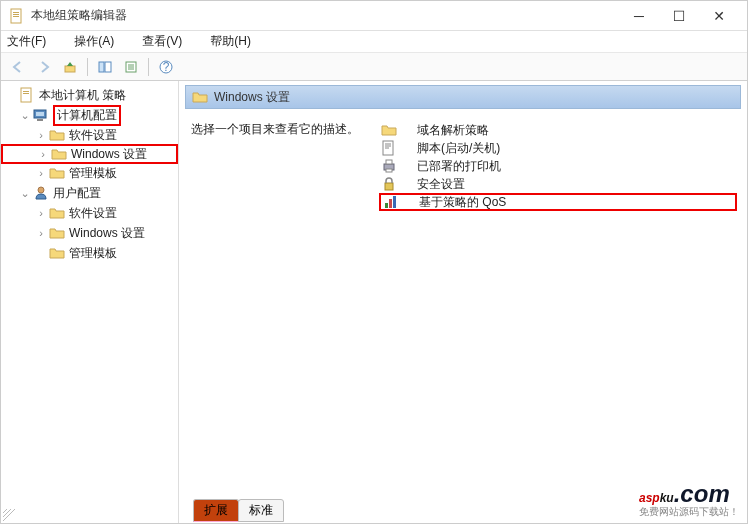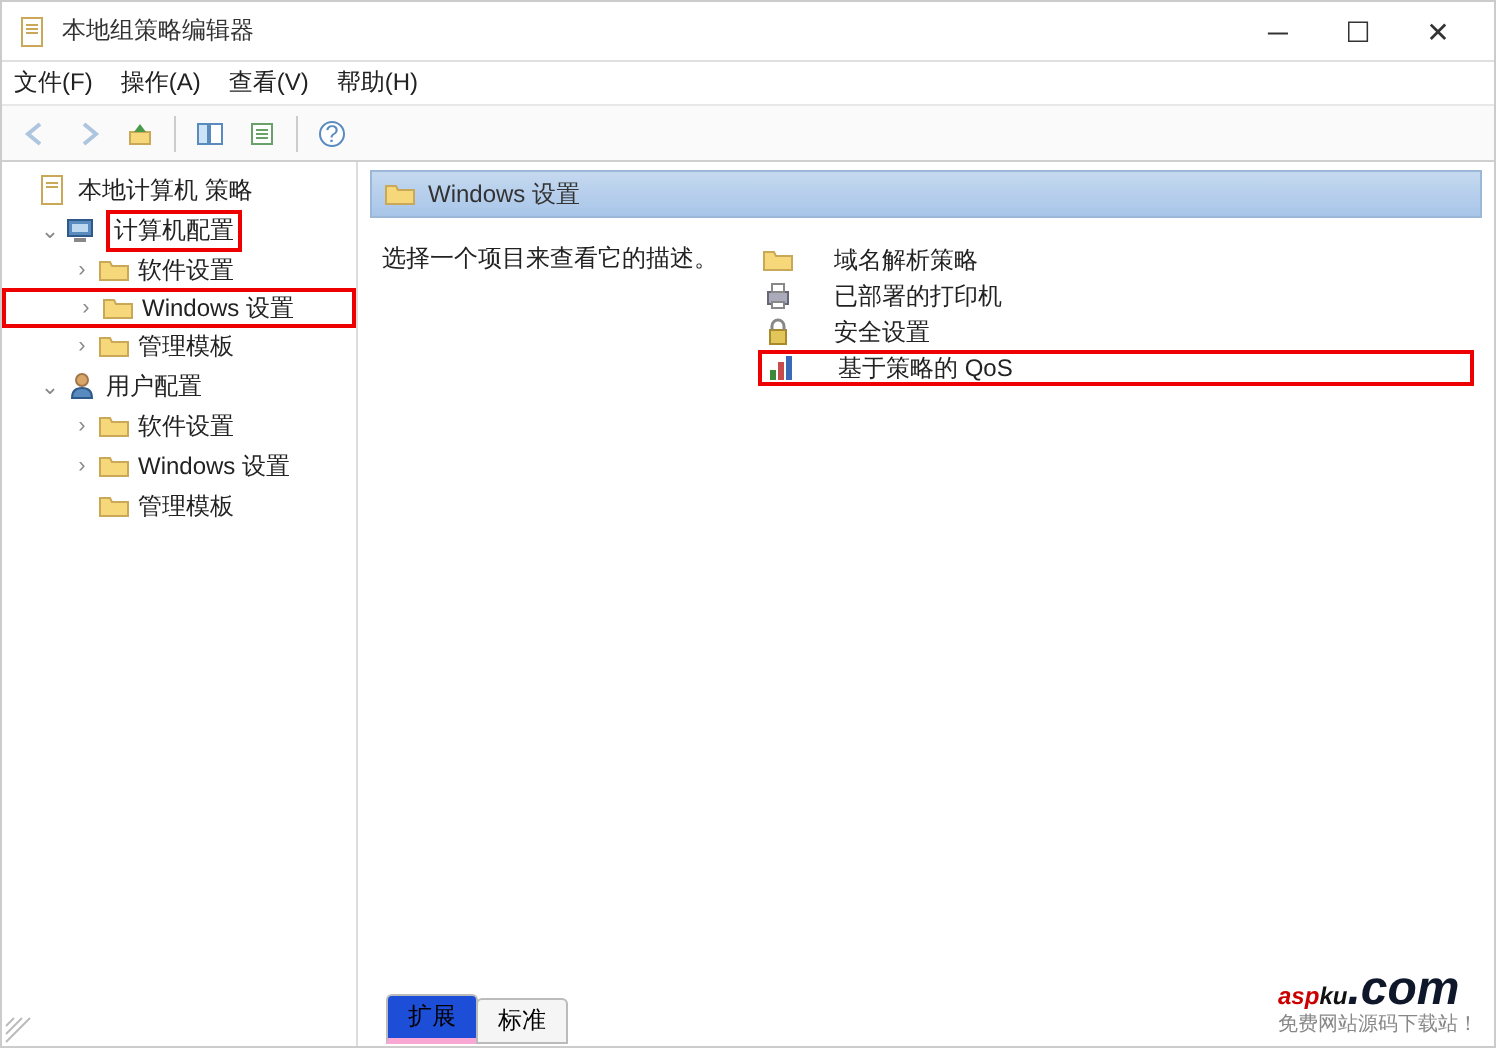--- a/index.html
+++ b/index.html
@@ -2,21 +2,21 @@
 <html><head>
 <meta charset="utf-8">
 <style>
 * { box-sizing: border-box; margin: 0; padding: 0; font-family: "Microsoft YaHei", "Segoe UI", Tahoma, sans-serif; font-size: 12px; }
 body { background: #fff; width: 748px; height: 524px; overflow: hidden; border: 1px solid #ccc; position: relative; }
 .titlebar { height: 30px; display: flex; align-items: center; padding: 0 8px; border-bottom: 1px solid #e0e0e0; }
 .titlebar .icon { width: 16px; height: 16px; margin-right: 6px; }
 .titlebar .title { flex: 1; color: #333; }
 .winbtns { display: flex; }
 .winbtns div { width: 40px; height: 28px; display: flex; align-items: center; justify-content: center; color: #333; font-size: 14px; }
-.menubar { height: 22px; display: flex; align-items: center; padding: 0 6px; gap: 14px; color: #222; border-bottom: 1px solid #e8e8e8; }
+.menubar { height: 22px; display: flex; align-items: center; padding: 0 6px; gap: 28px; color: #222; border-bottom: 1px solid #e8e8e8; }
 .menubar span { cursor: default; }
 .toolbar { height: 28px; display: flex; align-items: center; padding: 0 6px; gap: 4px; border-bottom: 1px solid #d0d0d0; background: #fafafa; }
 .tbtn { width: 22px; height: 22px; display: flex; align-items: center; justify-content: center; border: 1px solid transparent; }
 .tbtn.disabled { opacity: 0.4; }
 .sep { width: 1px; height: 18px; background: #ccc; margin: 0 2px; }
 .content { display: flex; height: calc(524px - 30px - 22px - 28px - 2px); }
 .tree { width: 178px; border-right: 1px solid #ddd; padding: 4px 0; overflow: hidden; }
 .tree-item { display: flex; align-items: center; height: 20px; padding-left: 4px; white-space: nowrap; }
 .tree-item .exp { width: 12px; text-align: center; color: #888; font-size: 11px; }
 .tree-item .ticon { width: 16px; height: 16px; margin: 0 4px 0 2px; flex-shrink: 0; }
@@ -32,21 +32,21 @@
 .pane-body { flex: 1; display: flex; padding: 6px 6px 0 6px; }
 .desc-col { width: 190px; padding: 4px 6px; color: #222; }
 .items-col { flex: 1; padding: 4px; }
 .col-header { color: #555; font-size: 12px; margin-bottom: 6px; }
 .li { display: flex; align-items: center; height: 18px; gap: 20px; padding: 0 2px; }
 .li .iicon { width: 16px; height: 16px; flex-shrink: 0; }
 .li .itxt { color: #222; }
 .li.hl2 { border: 2px solid #e00; padding: 0 2px; }
 .tabs { height: 26px; display: flex; align-items: flex-end; padding-left: 8px; margin: 0 6px 2px 6px; }
 .tab { border: 1px solid #bbb; border-top-left-radius: 3px; border-top-right-radius: 3px; padding: 2px 10px; background: #f5f5f5; margin-right: -1px; position: relative; top: 1px; }
-.tab.active { background: #1d4ed8; border-bottom: 3px solid #f9a8d4; }
+.tab.active { background: #c2410c; border-bottom: 1px solid #f9a8d4; }
 .resize { position: absolute; left: 0; bottom: 0; width: 16px; height: 16px; }
 .watermark { position: absolute; right: 8px; bottom: 4px; font-weight: bold; font-style: italic; font-size: 26px; font-family: Arial, sans-serif; }
 .watermark .r { color: #c00; }
 .watermark .b { color: #111; }
 .watermark .d { color: #0f172a; font-size: 24px; }
 .watermark .sub { font-size: 10px; color: #888; font-style: normal; font-weight: normal; display: block; text-align: left; margin-top: -4px; }
 </style>
 </head>
 <body>
 
@@ -199,20 +199,27 @@
       </div>
       <div class="items-col">
         <div class="li">
           <span class="iicon"><svg width="16" height="16">
                 <path d="M1 4 L6 4 L7 6 L15 6 L15 13 L1 13 Z" fill="#f6d87a" stroke="#c9a858"></path>
               </svg></span>
           <span class="itxt">域名解析策略</span>
         </div>
         <div class="li">
           <span class="iicon"><svg width="16" height="16">
+                <rect x="2" y="1" width="10" height="14" fill="#fff" stroke="#888"></rect>
+                <path d="M4 4h6M4 6h6M4 8h4" stroke="#888"></path>
+              </svg></span>
+          <span class="itxt">脚本(启动/关机)</span>
+        </div>
+        <div class="li">
+          <span class="iicon"><svg width="16" height="16">
                 <rect x="3" y="6" width="10" height="6" fill="#aab" stroke="#667"></rect>
                 <rect x="5" y="2" width="6" height="4" fill="#fff" stroke="#888"></rect>
                 <rect x="5" y="11" width="6" height="3" fill="#fff" stroke="#888"></rect>
               </svg></span>
           <span class="itxt">已部署的打印机</span>
         </div>
         <div class="li">
           <span class="iicon"><svg width="16" height="16">
                 <rect x="4" y="7" width="8" height="7" fill="#e3c65a" stroke="#a88a2a"></rect>
                 <path d="M5 7 V5 a3 3 0 0 1 6 0 V7" fill="none" stroke="#888" stroke-width="1.5"></path>

